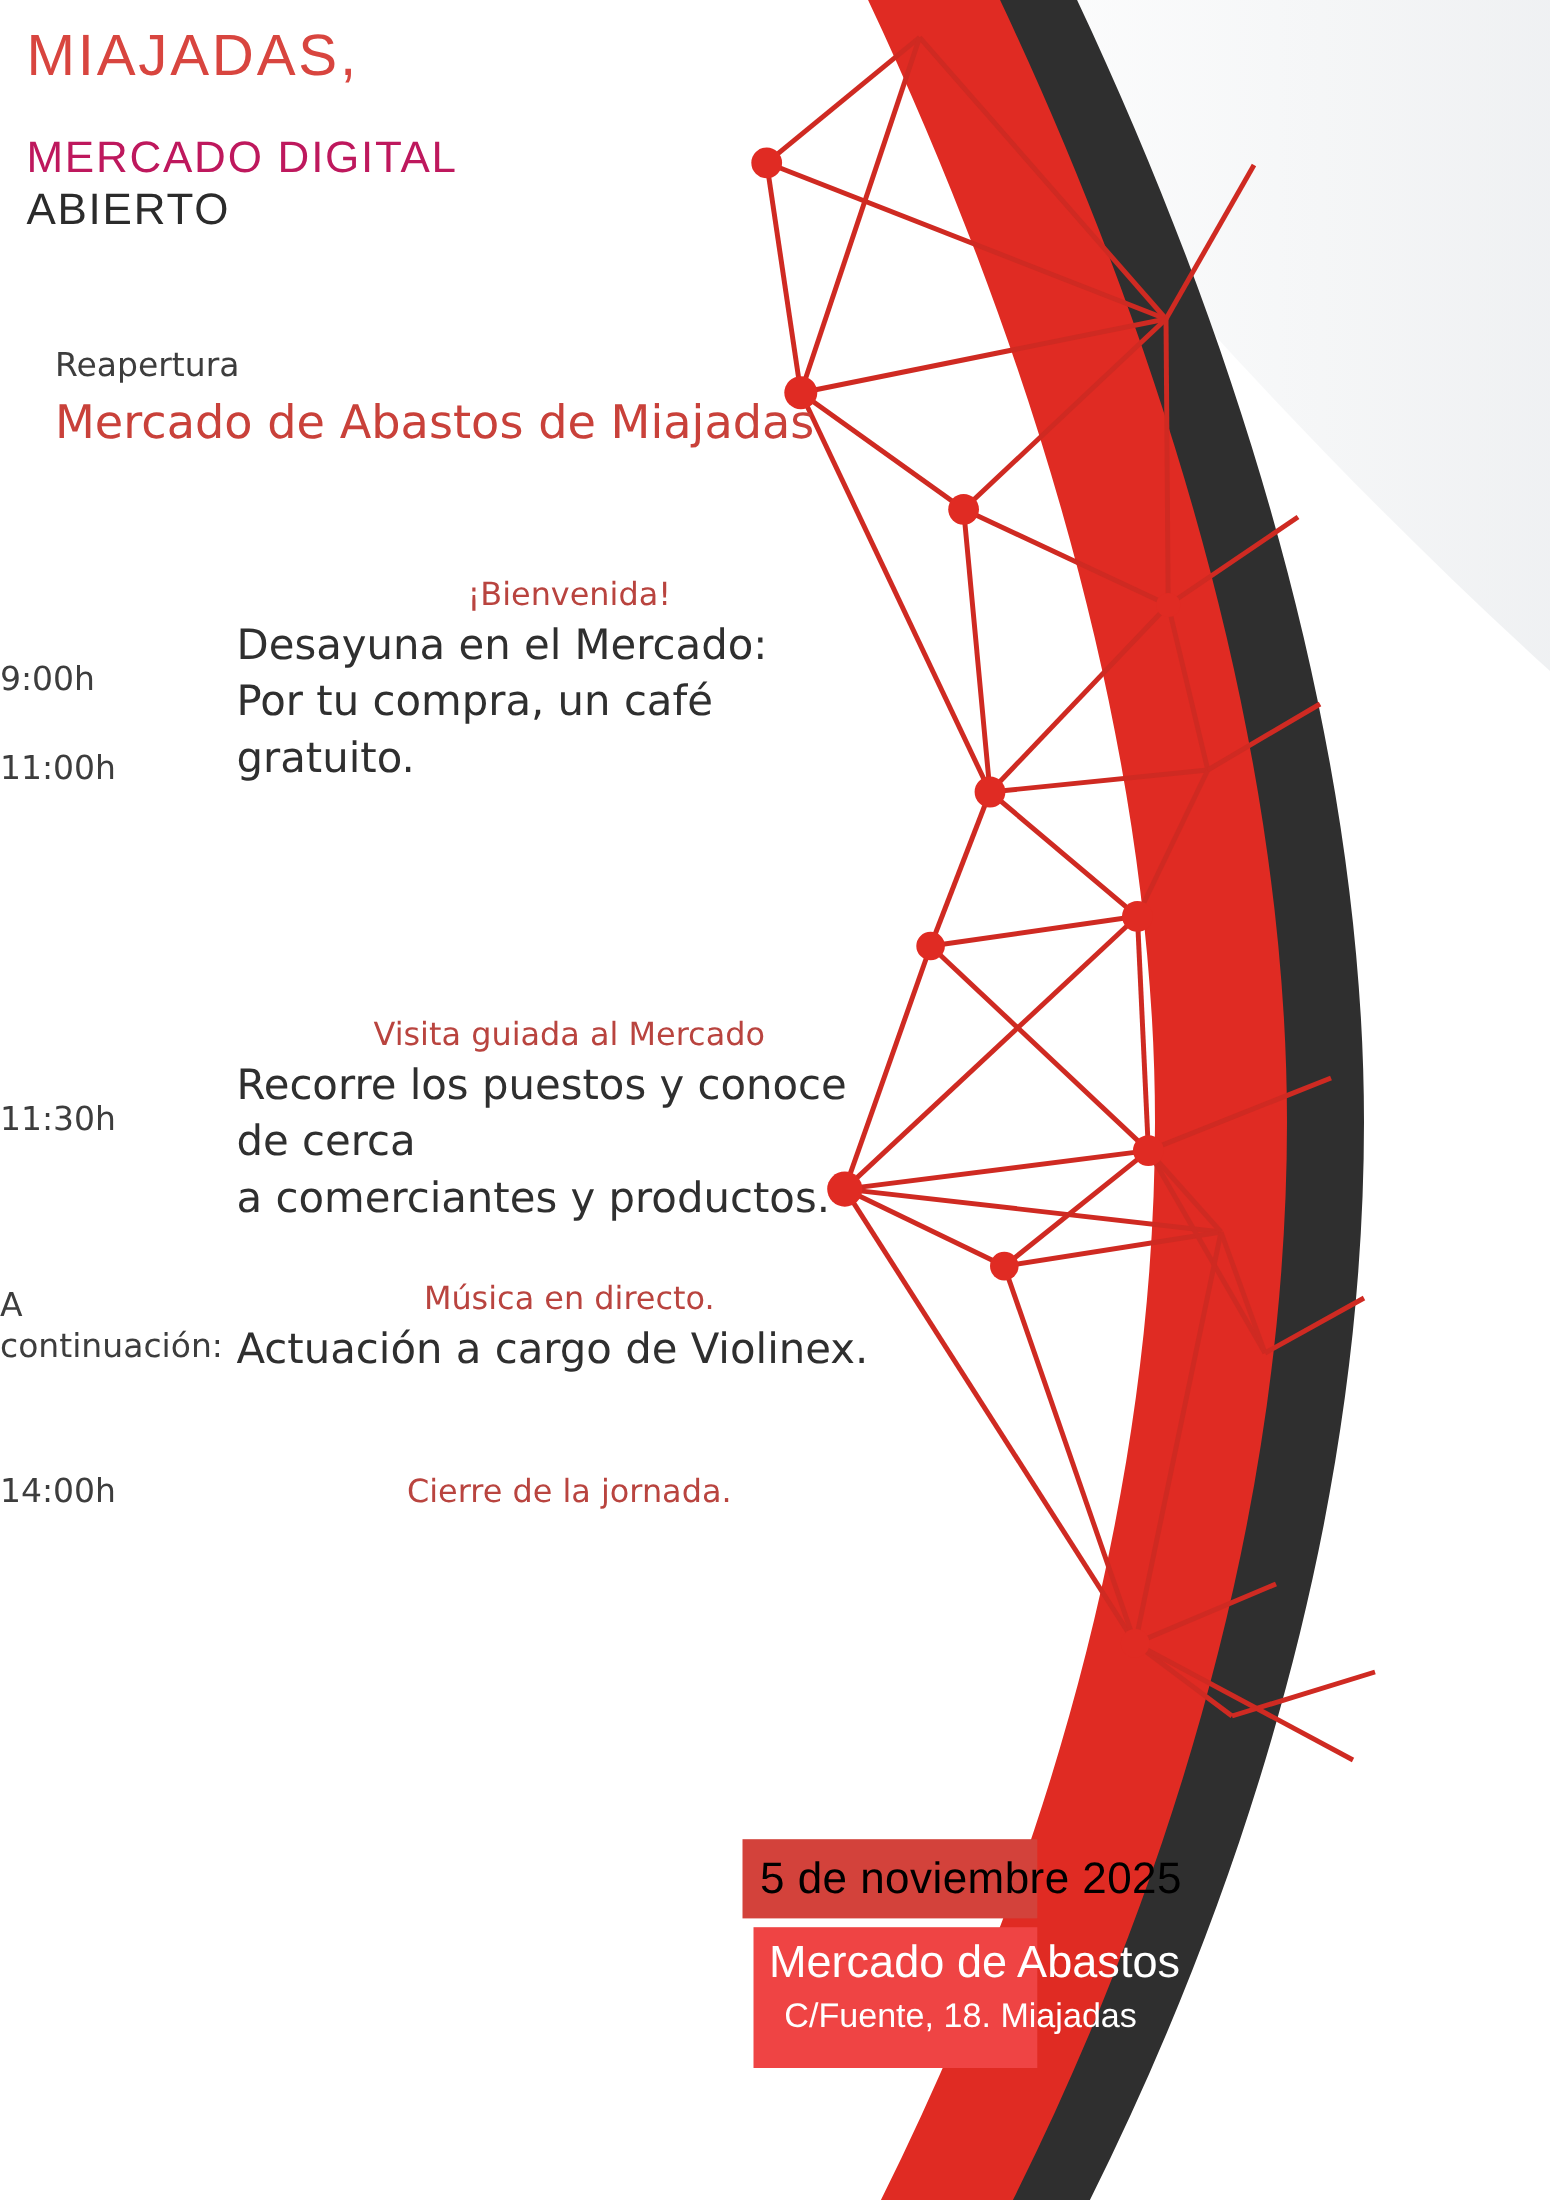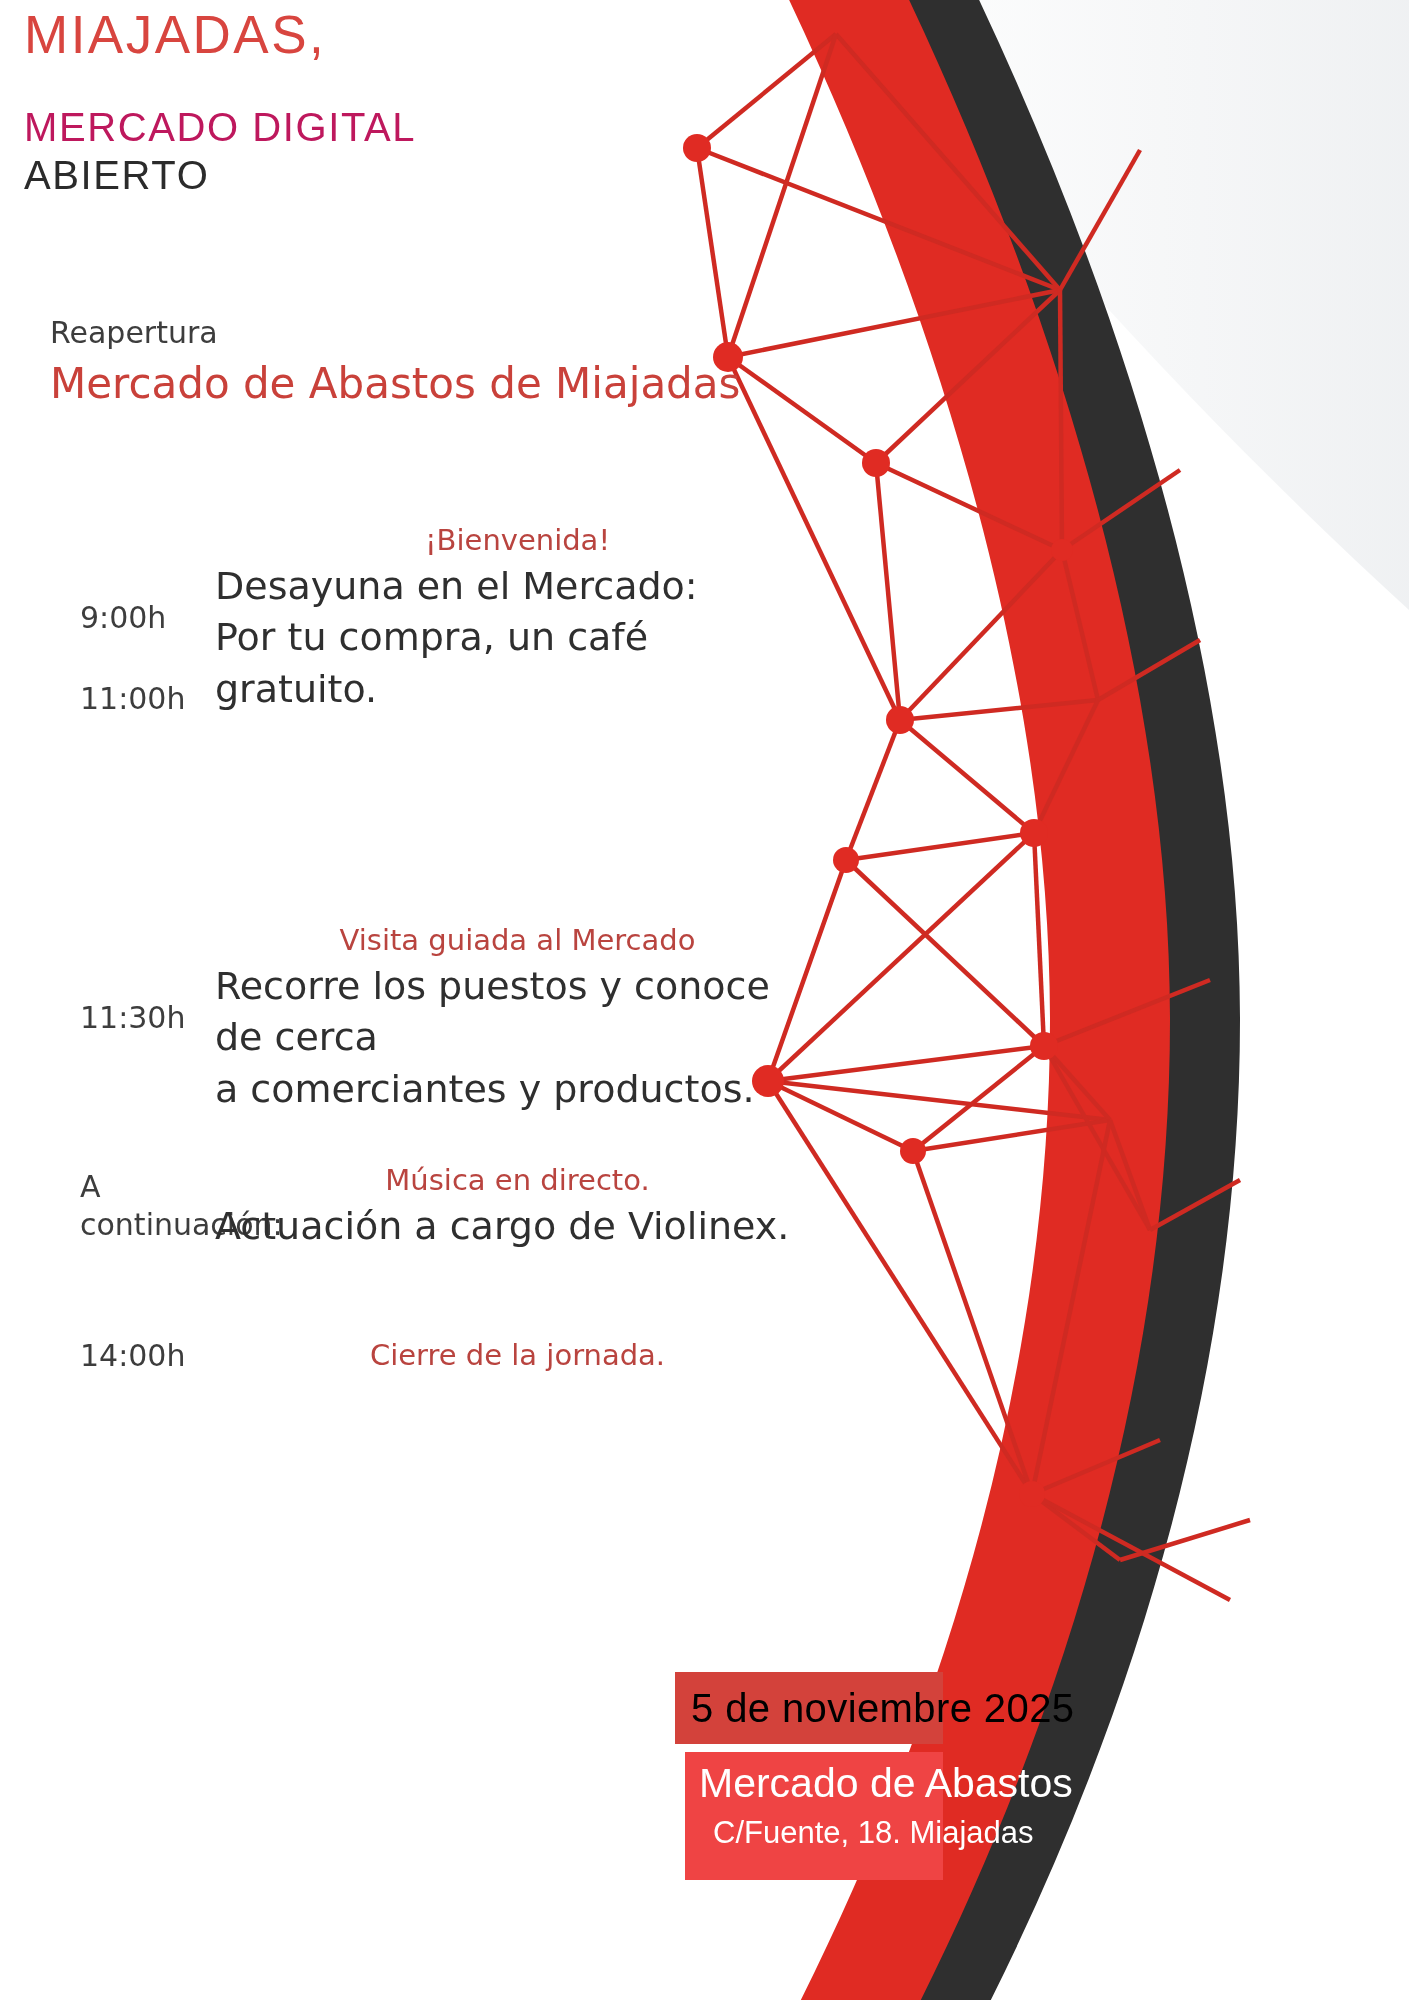--- a/index.html
+++ b/index.html
@@ -25,21 +25,21 @@
     left: 0;
     width: 1409px;
     height: 2000px;
     pointer-events: none;
   }
 
   
   #logo-block {
     position: absolute;
     left: 24px;
-    top: 4px;
+    top: 20px;
     width: 620px;
   }
   #logo-line-1 {
     font-family: "Liberation Sans", sans-serif;
     font-size: 53px;
     letter-spacing: 2.5px;
     color: #d8453f;
     font-weight: 300;
     line-height: 1.18;
     white-space: nowrap;
@@ -98,21 +98,20 @@
   }
   .schedule-row {
     position: relative;
     display: flex;
     align-items: center;
     width: 820px;
   }
   .schedule-time {
     width: 215px;
     flex: 0 0 215px;
-    padding-left: 80px;
     box-sizing: border-box;
     font-family: "DejaVu Sans", sans-serif;
     font-size: 30px;
     color: #3d3d3d;
     line-height: 1.26;
     font-weight: 400;
   }
   .schedule-body {
     flex: 1 1 auto;
     padding-left: 0px;

